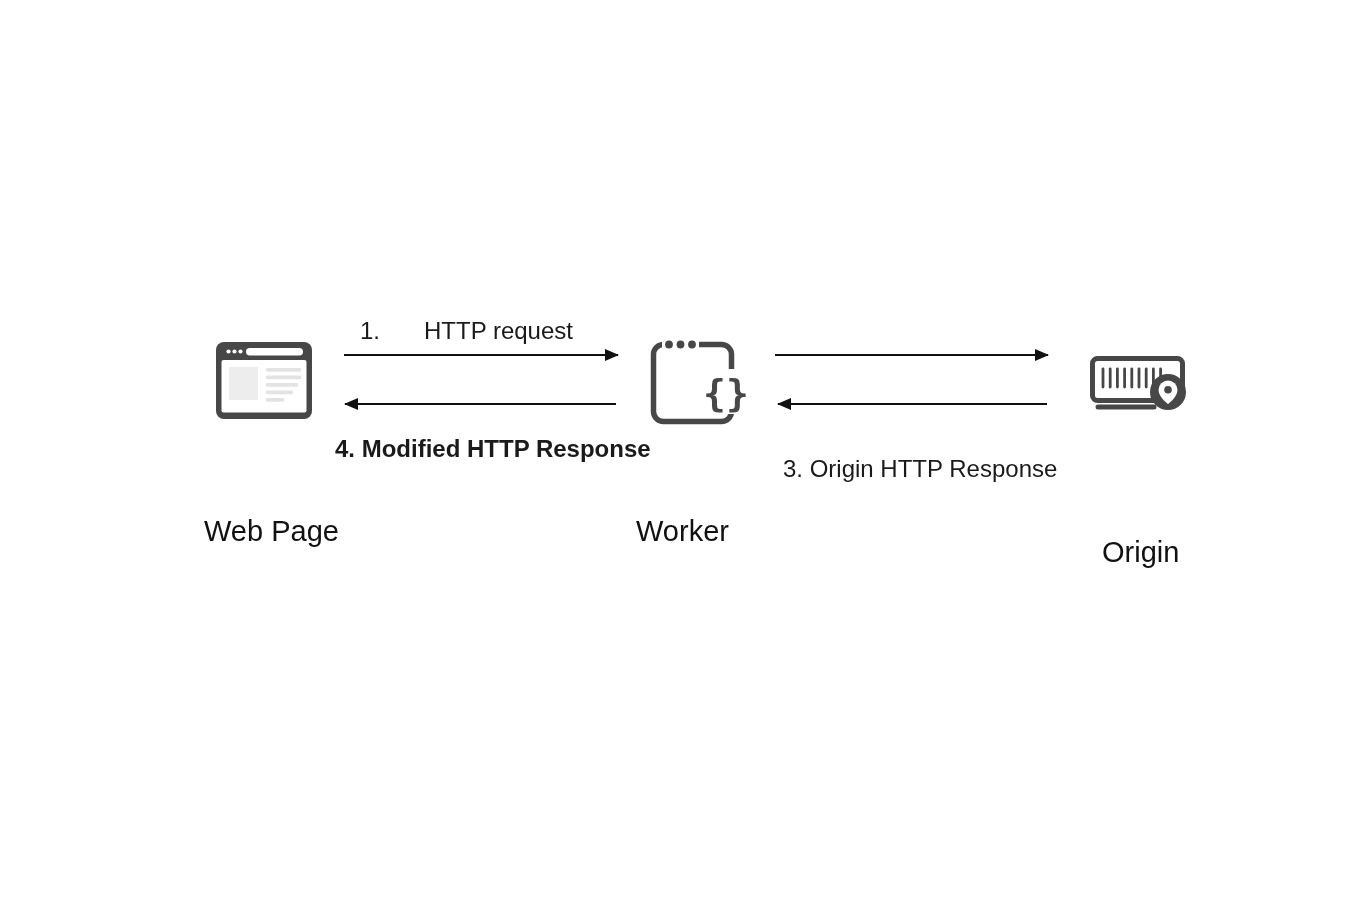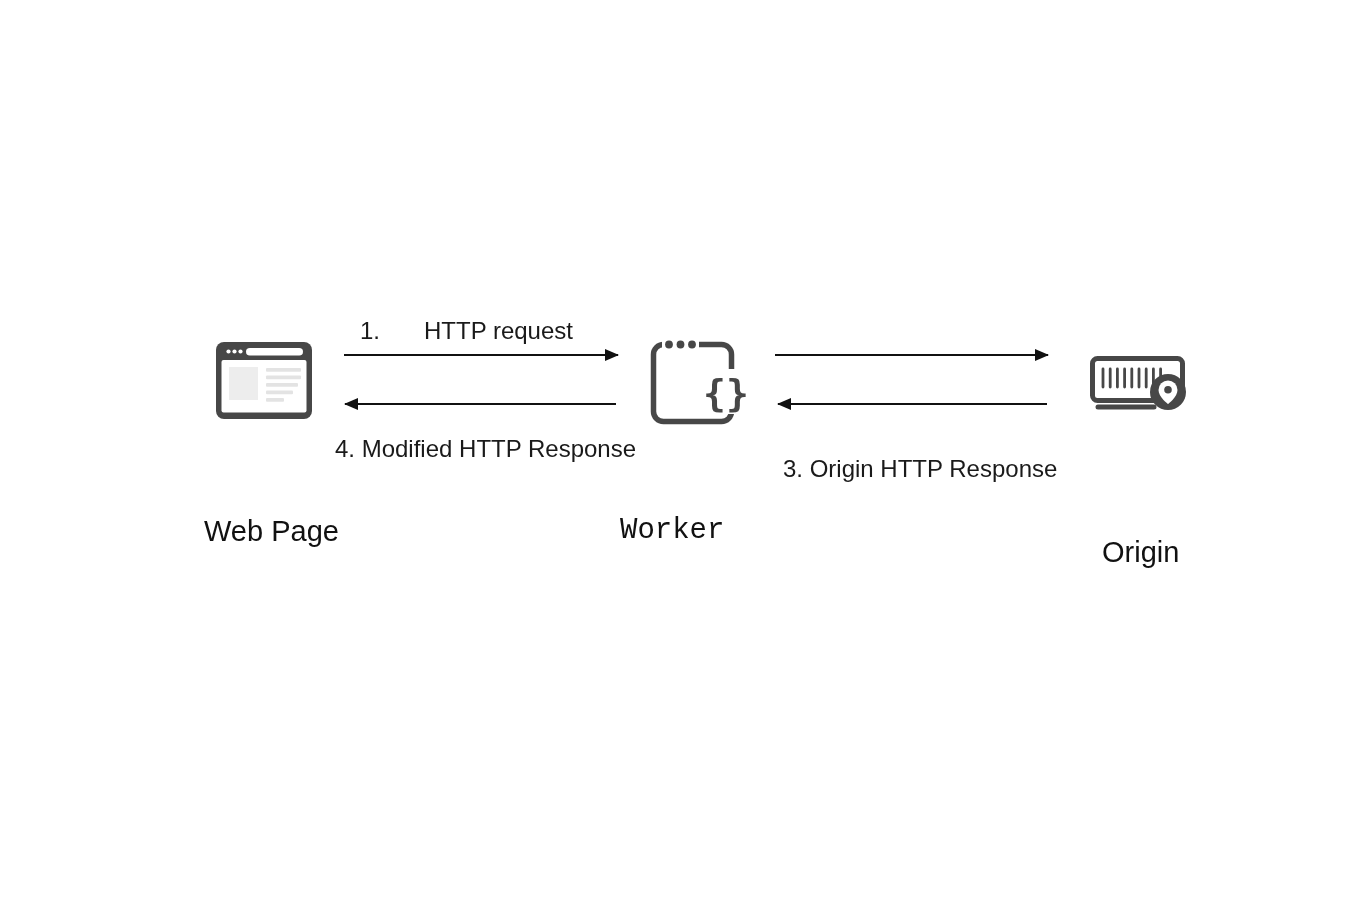--- a/index.html
+++ b/index.html
@@ -128,21 +128,21 @@
   <div class="arrow dir-left" style="left:345px; top:403px; width:271px;"></div>
   <div class="arrow dir-right" style="left:775px; top:354px; width:273px;"></div>
   <div class="arrow dir-left" style="left:778px; top:403px; width:269px;"></div>
 
   <div class="flow-label flow-label-split" style="left:360px; top:316px;">
     <span>1.</span>
     <span>HTTP request</span>
   </div>
 
 
-  <div class="flow-label" style="left:335px; top:434px;">4. Modified HTTP Response</div>
+  <div class="flow-label" style="left:335px; top:434px;font-weight:bold;">4. Modified HTTP Response</div>
 
   <div class="flow-label" style="left:783px; top:454px;">3. Origin HTTP Response</div>
 
   <div class="node-label" style="left:204px; top:513px;">Web Page</div>
-  <div class="node-label" style="left:620px; top:513px;font-family:Liberation Mono, monospace;">Worker</div>
+  <div class="node-label" style="left:636px; top:513px;">Worker</div>
   <div class="node-label" style="left:1102px; top:534px;">Origin</div>
 
 </div>
 
 </body></html>

